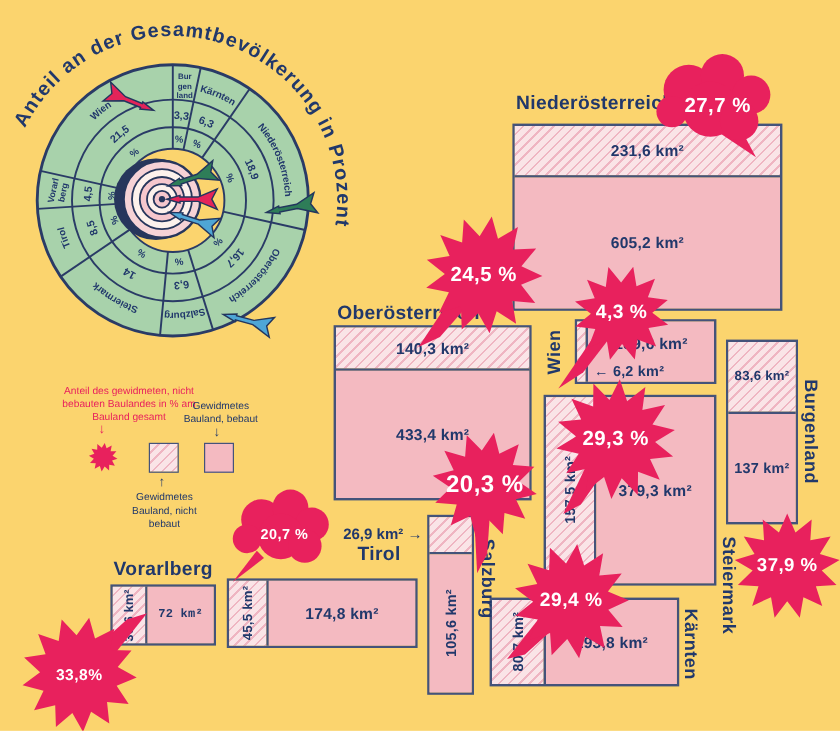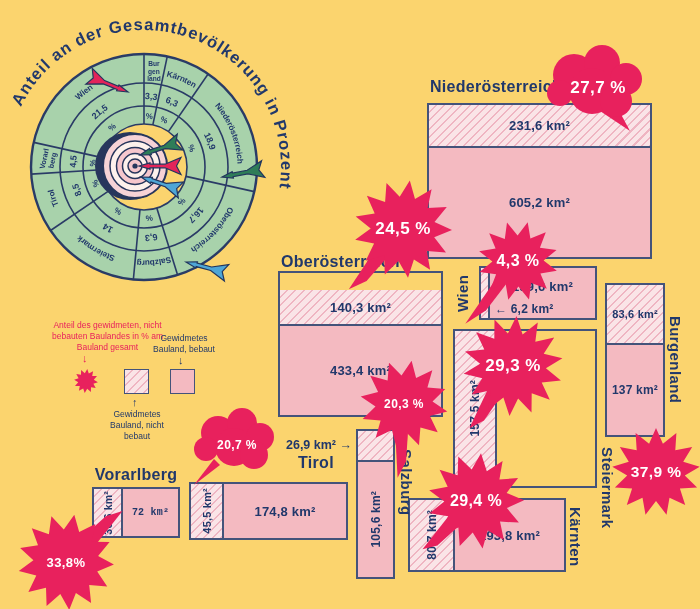--- a/index.html
+++ b/index.html
@@ -138,21 +138,21 @@
         <circle cx="80" cy="34" r="16" fill="#E8215D"></circle>
         <circle cx="46" cy="46" r="23" fill="#E8215D"></circle>
         <circle cx="14" cy="48" r="13" fill="#E8215D"></circle>
         <circle cx="70" cy="56" r="16" fill="#E8215D"></circle>
       </svg>
     <span class="badge-text" style="font-size:17px;">27,7 %</span>
   </div>
 
   <div class="state-title" style="left:281px;top:253px;">Oberösterreich</div>
   <div class="box col" style="left:278px;top:271px;width:165px;height:146px;">
-    <div class="part hatch" style="height:34px;margin-top:17px;">
+    <div class="part hatch" style="height:34px;">
       <span class="km">140,3 km²</span>
     </div>
     <div class="part solid grow">
       <span class="km">433,4 km²</span>
     </div>
   </div>
   <div class="badge" style="left:351px;top:177px;width:104px;height:104px;">
     <svg class="badge-shape" viewBox="0 0 104 104">
         <polygon points="36.3,80.3 15.6,103.9 -2.2,112.2 25.5,70.5" fill="#E8215D"></polygon>
         <polygon points="58.8,3.5 64.0,22.0 80.6,12.2 76.6,31.0 95.8,30.0 83.5,44.9 101.0,52.9 83.2,60.3 95.0,75.6 75.8,73.9 79.1,92.8 62.9,82.4 57.0,100.7 47.5,84.0 33.8,97.5 33.1,78.3 14.7,83.8 23.1,66.5 4.2,62.8 19.7,51.4 4.7,39.4 23.7,36.4 15.9,18.8 34.1,25.0 35.5,5.9 48.7,19.8" fill="#E8215D"></polygon>
@@ -190,20 +190,23 @@
         <polygon points="47.0,3.0 53.9,18.8 67.4,8.0 66.3,25.3 83.2,22.0 74.2,36.7 90.7,41.7 75.8,50.5 88.1,62.6 70.9,63.5 76.2,79.9 60.5,72.7 57.5,89.7 47.0,76.0 36.5,89.7 33.5,72.7 17.8,79.9 23.1,63.5 5.9,62.6 18.2,50.5 3.3,41.7 19.8,36.7 10.8,22.0 27.7,25.3 26.6,8.0 40.1,18.8" fill="#E8215D"></polygon>
       </svg>
     <span class="badge-text" style="font-size:15.5px;">37,9 %</span>
   </div>
 
   <div class="vlabel vdown" style="left:598px;top:444px;width:18px;height:88px;">Steiermark</div>
   <div class="box row" style="left:453px;top:329px;width:144px;height:159px;">
     <div class="part hatch" style="width:40px;">
       <span class="km vup" style="font-size:12px;">157,5 km²</span>
     </div>
+    <div class="part solid grow">
+      <span class="km">379,3 km²</span>
+    </div>
   </div>
   <div class="badge" style="left:460px;top:313px;width:106px;height:106px;">
     <svg class="badge-shape" viewBox="0 0 106 106">
         <polygon points="40.6,83.6 24.0,107.5 9.4,115.3 28.5,75.1" fill="#E8215D"></polygon>
         <polygon points="56.5,3.1 62.6,21.4 77.8,9.6 75.3,28.7 94.2,24.6 83.7,40.8 102.4,45.3 85.9,55.3 100.9,67.5 81.7,69.4 89.8,86.8 71.7,80.2 71.5,99.5 58.1,85.6 49.5,102.9 43.4,84.6 28.2,96.4 30.7,77.3 11.8,81.4 22.3,65.2 3.6,60.7 20.1,50.7 5.1,38.5 24.3,36.6 16.2,19.2 34.3,25.8 34.5,6.5 47.9,20.4" fill="#E8215D"></polygon>
       </svg>
     <span class="badge-text" style="font-size:17px;">29,3 %</span>
   </div>
 
   <div class="ext-label" style="left:280px;top:438px;width:72px;text-align:right;">26,9 km² →</div>
@@ -212,21 +215,21 @@
     <div class="part hatch" style="height:29px;"></div>
     <div class="part solid grow">
       <span class="km vup" style="font-size:12px;">105,6 km²</span>
     </div>
   </div>
   <div class="badge" style="left:357px;top:357px;width:94px;height:94px;">
     <svg class="badge-shape" viewBox="0 0 94 94">
         <polygon points="51.0,75.3 49.0,104.5 40.6,120.7 38.2,74.2" fill="#E8215D"></polygon>
         <polygon points="54.6,3.7 59.1,21.1 75.3,13.3 70.4,30.6 88.3,32.0 75.5,44.5 90.3,54.6 72.9,59.1 80.7,75.3 63.4,70.4 62.0,88.3 49.5,75.5 39.4,90.3 34.9,72.9 18.7,80.7 23.6,63.4 5.7,62.0 18.5,49.5 3.7,39.4 21.1,34.9 13.3,18.7 30.6,23.6 32.0,5.7 44.5,18.5" fill="#E8215D"></polygon>
       </svg>
-    <span class="badge-text" style="font-size:12px;">20,3 %</span>
+    <span class="badge-text" style="font-size:20px;">20,3 %</span>
   </div>
 
   <div class="state-title" style="left:298px;top:454px;">Tirol</div>
   <div class="box row" style="left:189px;top:482px;width:159px;height:58px;">
     <div class="part hatch" style="width:31px;">
       <span class="km vup" style="font-size:11px;">45,5 km²</span>
     </div>
     <div class="part solid grow">
       <span class="km">174,8 km²</span>
     </div>

